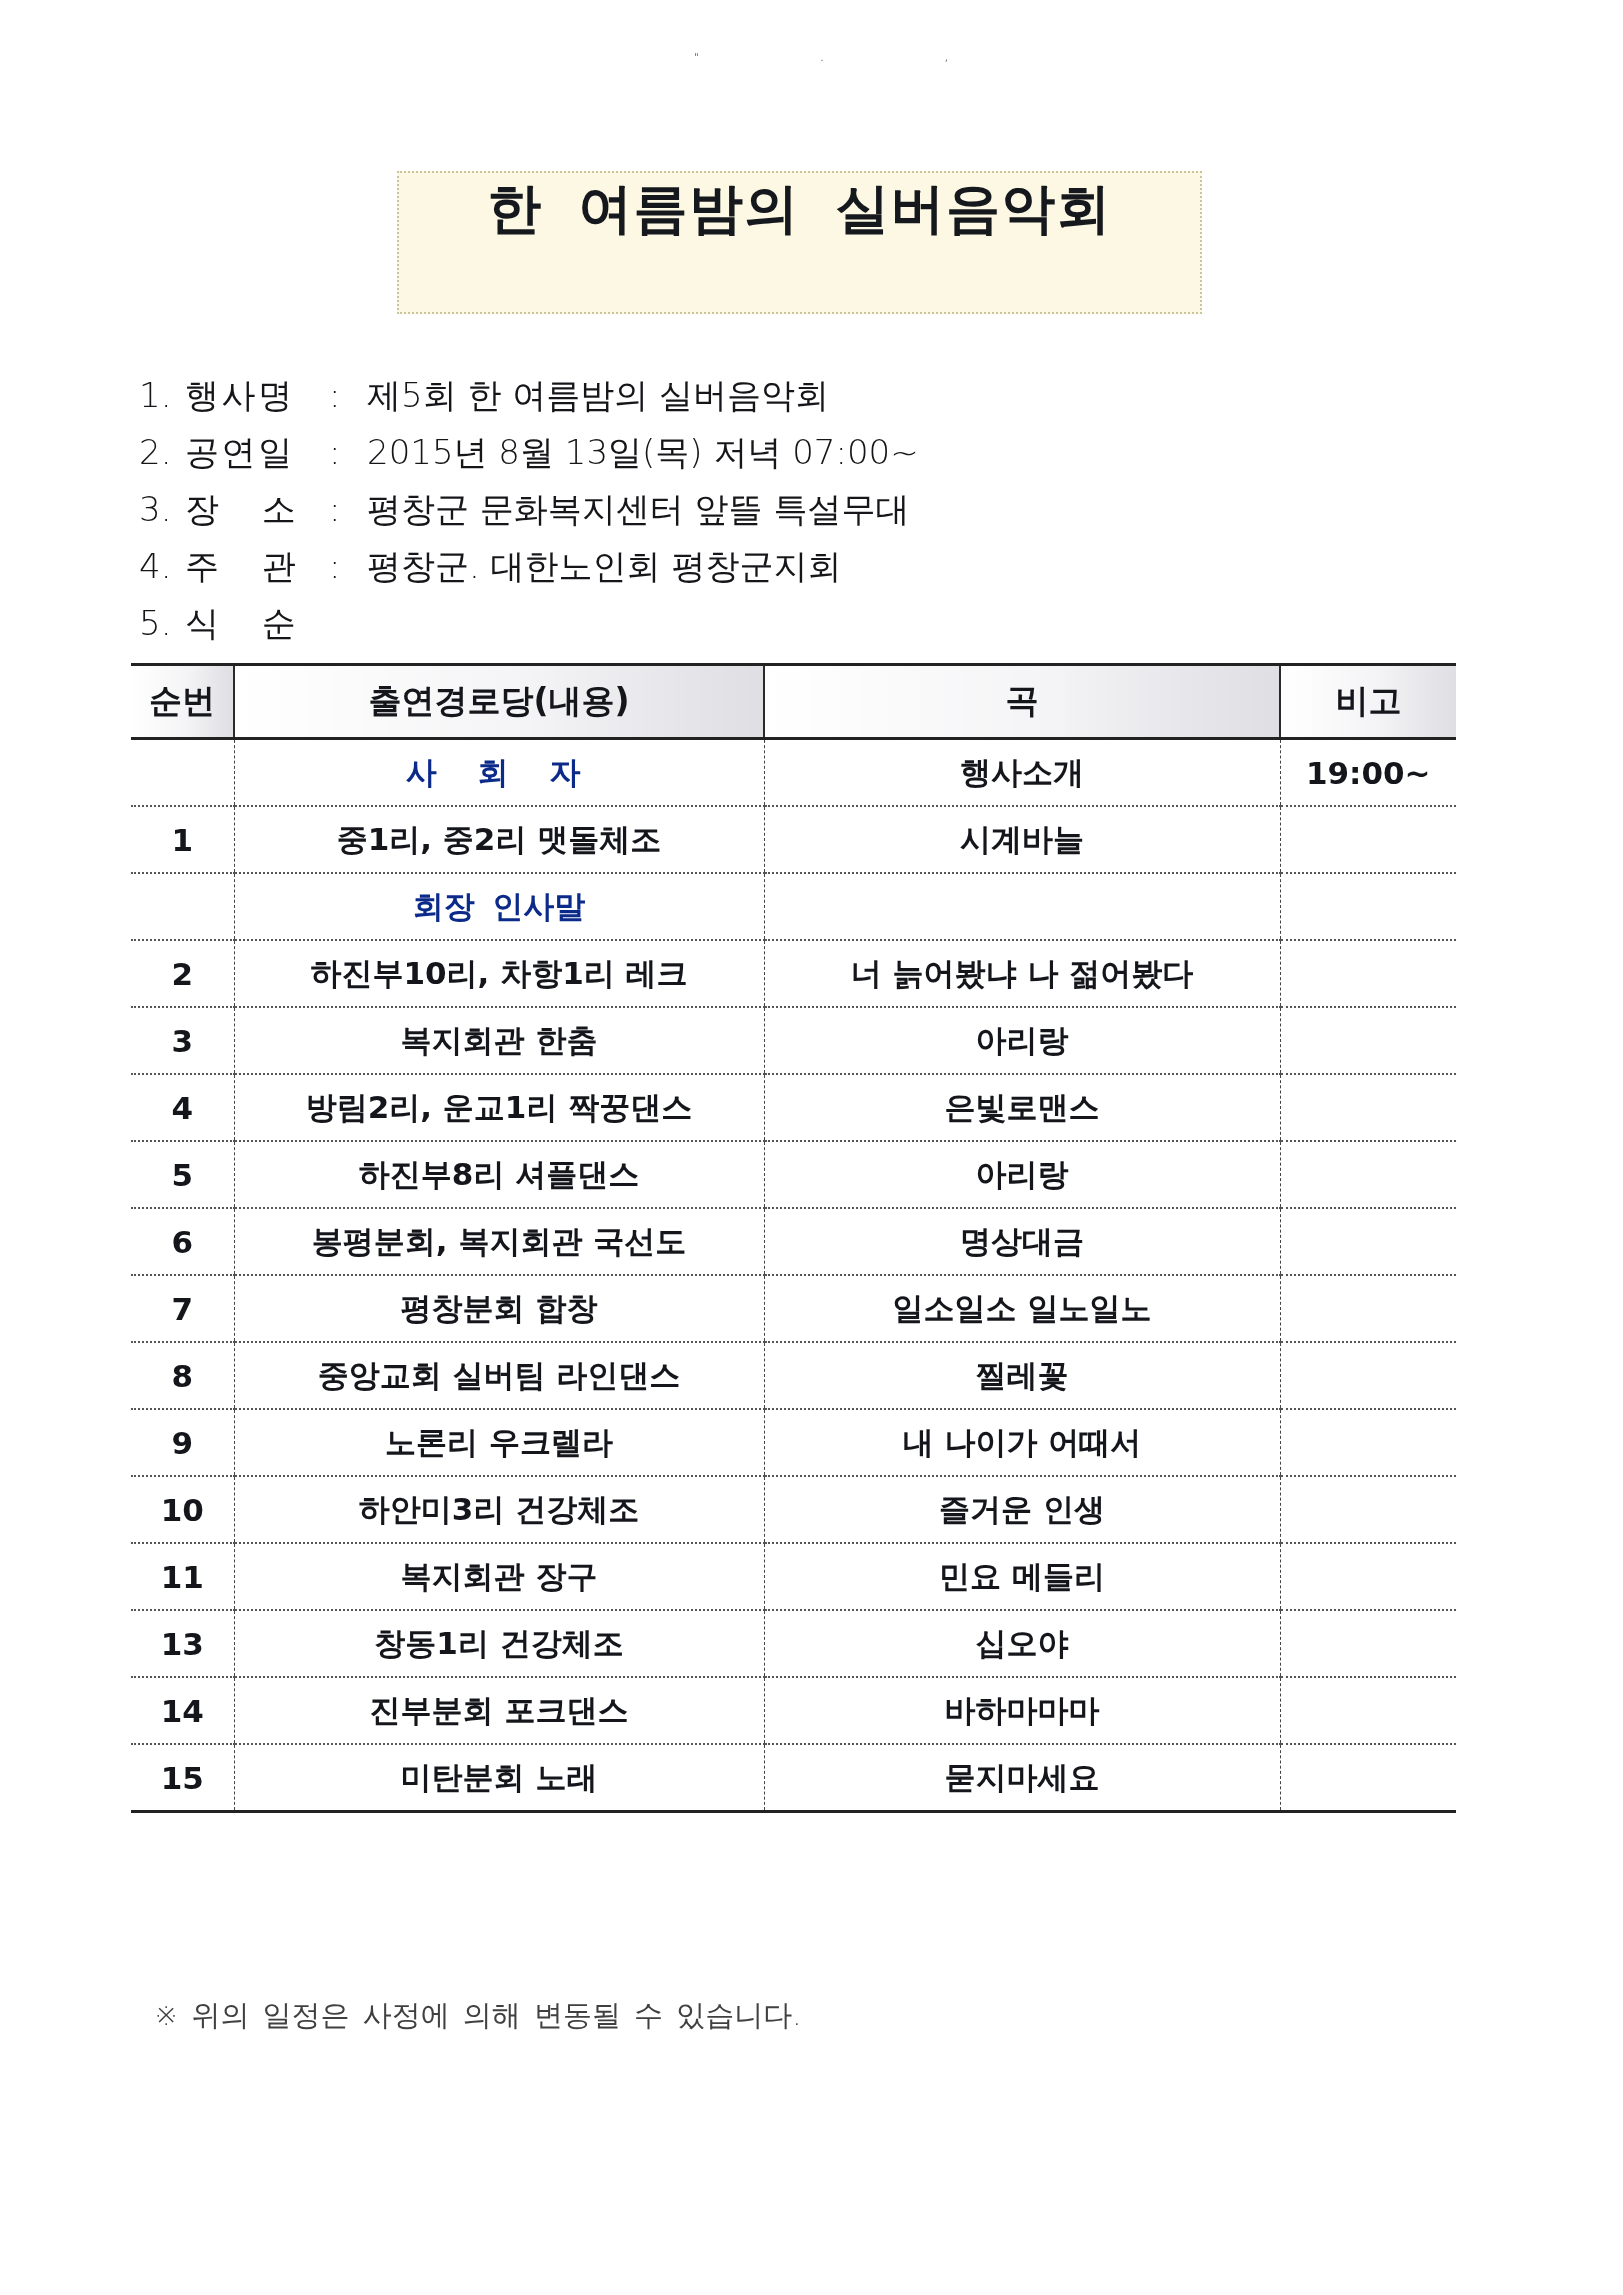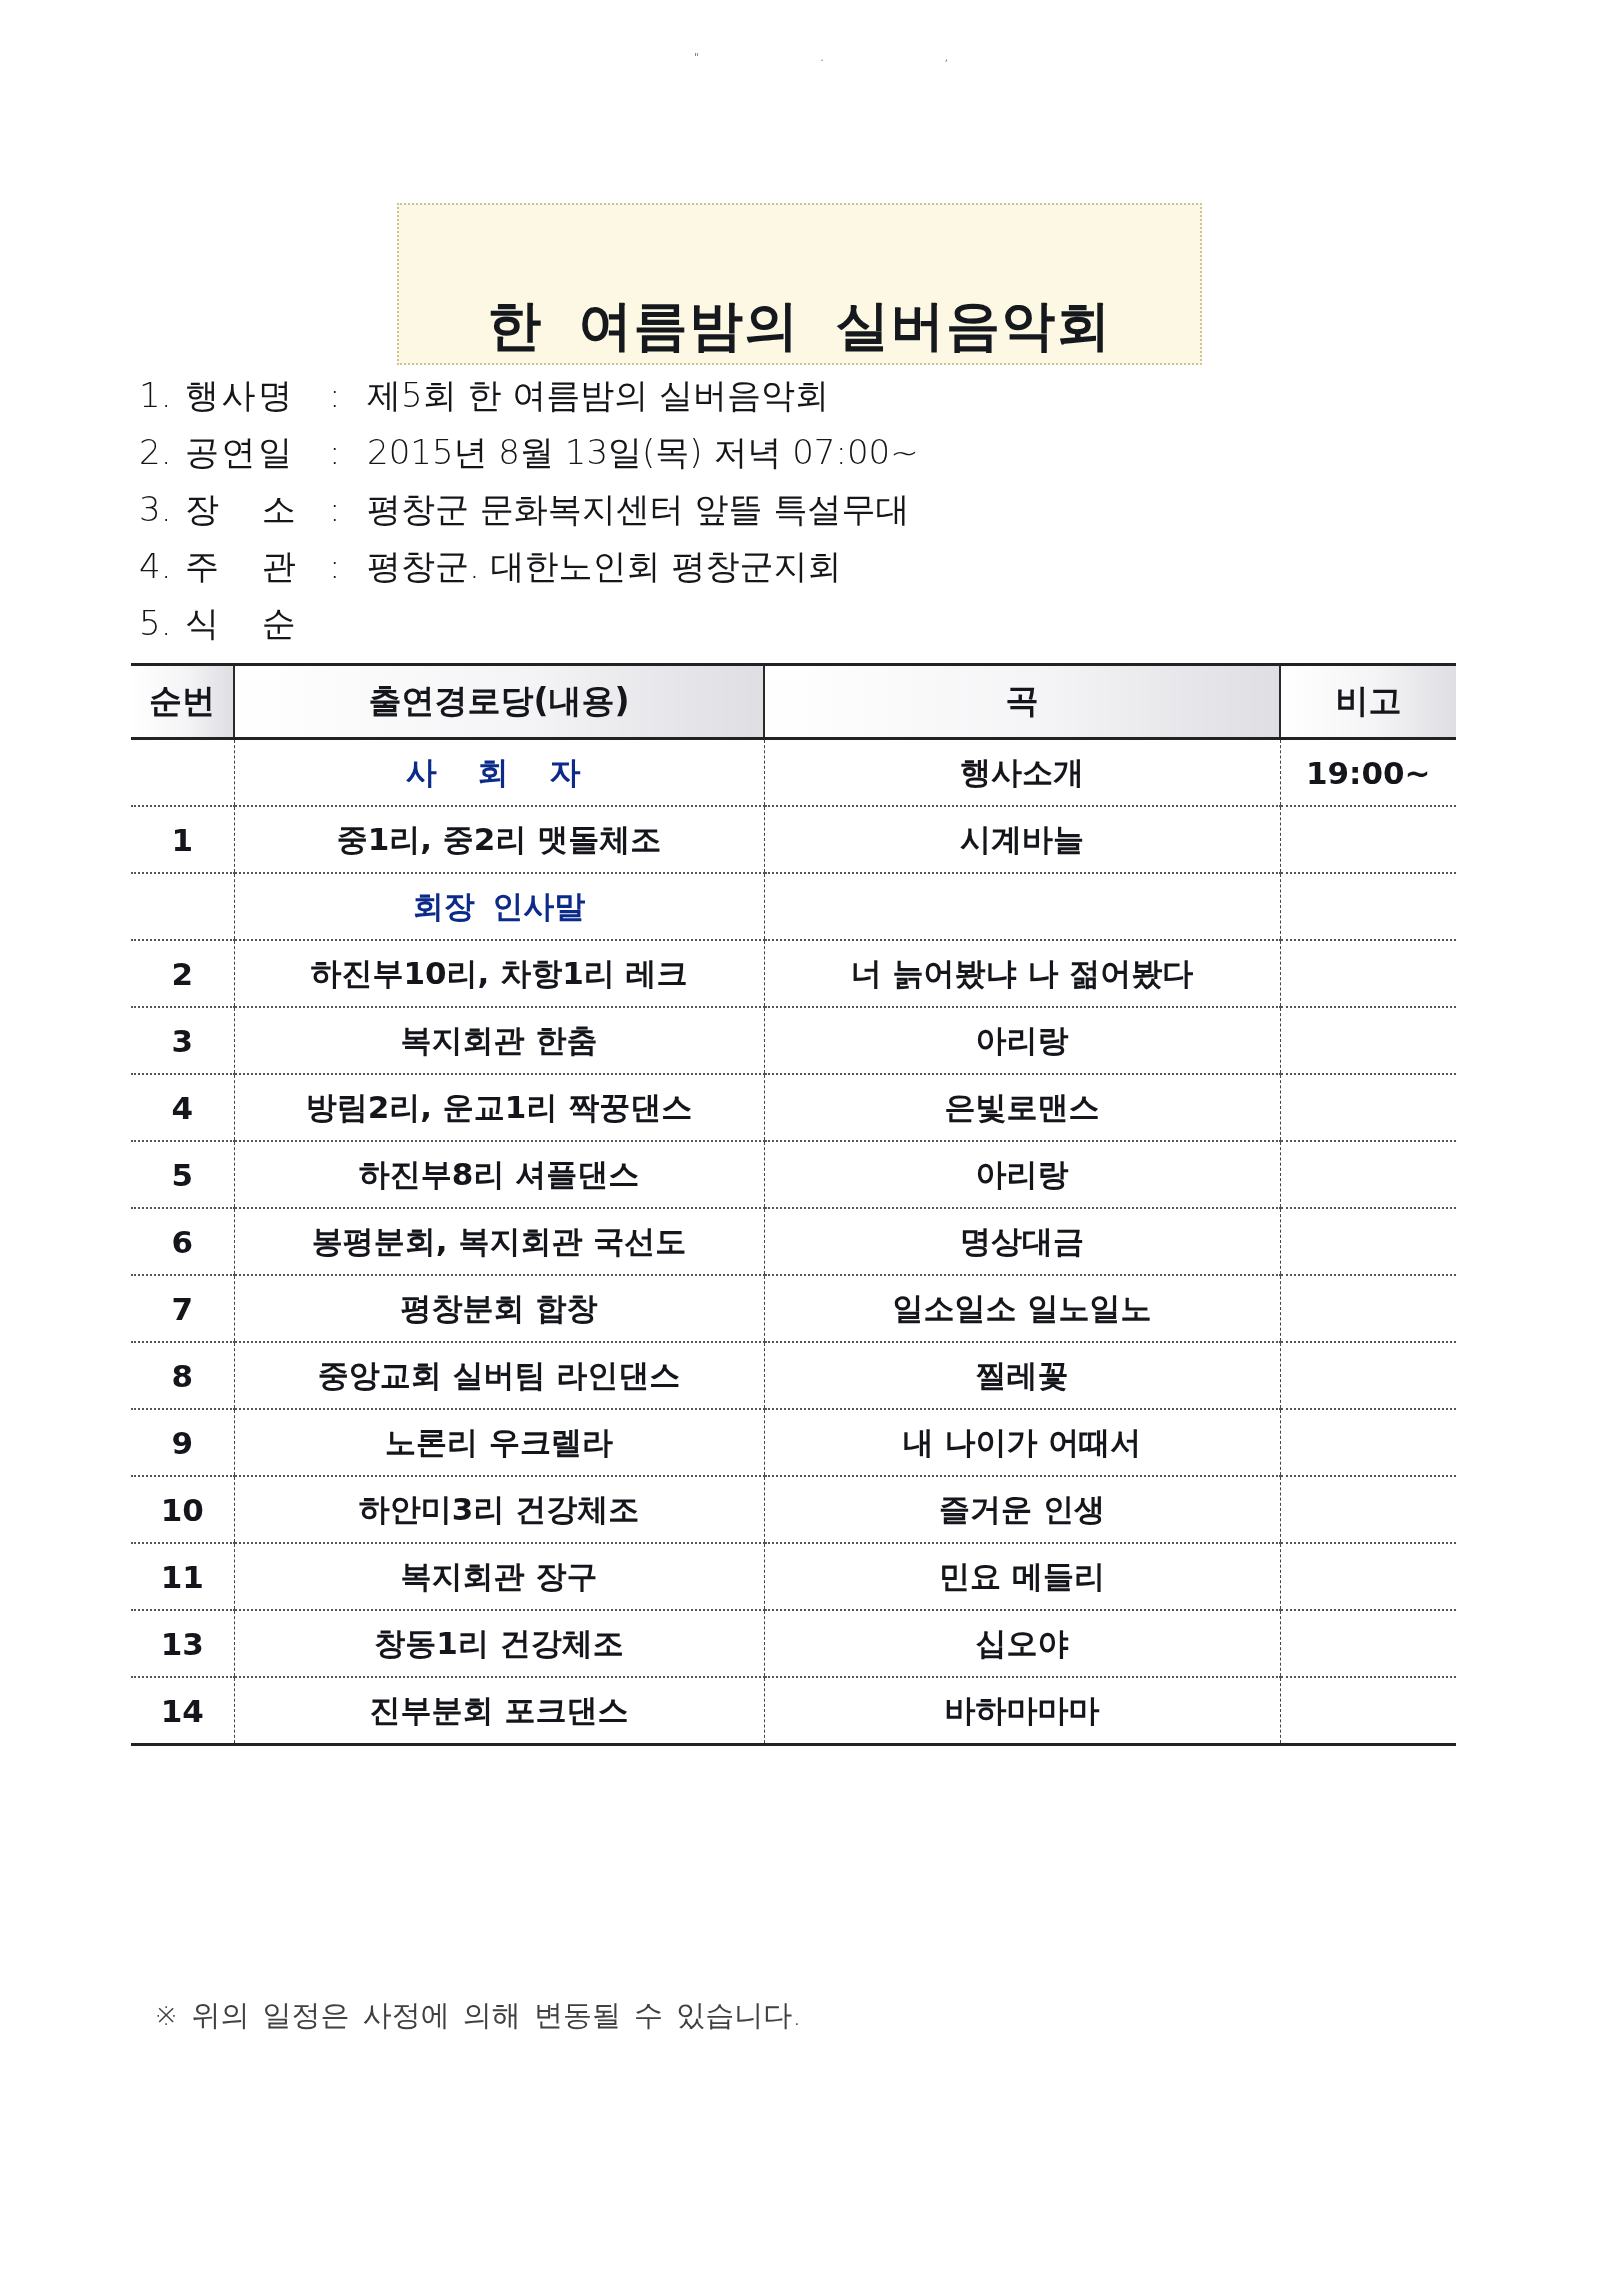--- a/index.html
+++ b/index.html
@@ -21,28 +21,27 @@
     top: 51px;
     font-size: 10.5px;
     color: #777;
     letter-spacing: 59px;
   }
   .title-box {
     position: absolute;
     left: 397px;
     top: 171px;
     width: 805px;
-    height: 162px;
+    height: 143px;
     background: #fcf8e3;
     border: 2px dotted #c9c49a;
     box-sizing: border-box;
     display: flex;
-    align-items: flex-end;
+    align-items: flex-start;
     justify-content: center;
-    margin-top: 32px;
   }
   .title-text {
     font-family: "DejaVu Sans", sans-serif;
     font-weight: bold;
     font-size: 54px;
     color: #15181c;
     letter-spacing: 1.3px;
     word-spacing: 15.7px;
   }
   .info-list {
@@ -239,17 +238,23 @@
         <td>창동1리 건강체조</td>
         <td>십오야</td>
         <td></td>
       </tr>
     <tr>
         <td>14</td>
         <td>진부분회 포크댄스</td>
         <td>바하마마마</td>
         <td></td>
       </tr>
+    <tr>
+        <td>15</td>
+        <td>미탄분회 노래</td>
+        <td>묻지마세요</td>
+        <td></td>
+      </tr>
   </tbody>
 </table>
 
 <div class="footnote">※ 위의 일정은 사정에 의해 변동될 수 있습니다.</div>
 
 
 </body></html>

